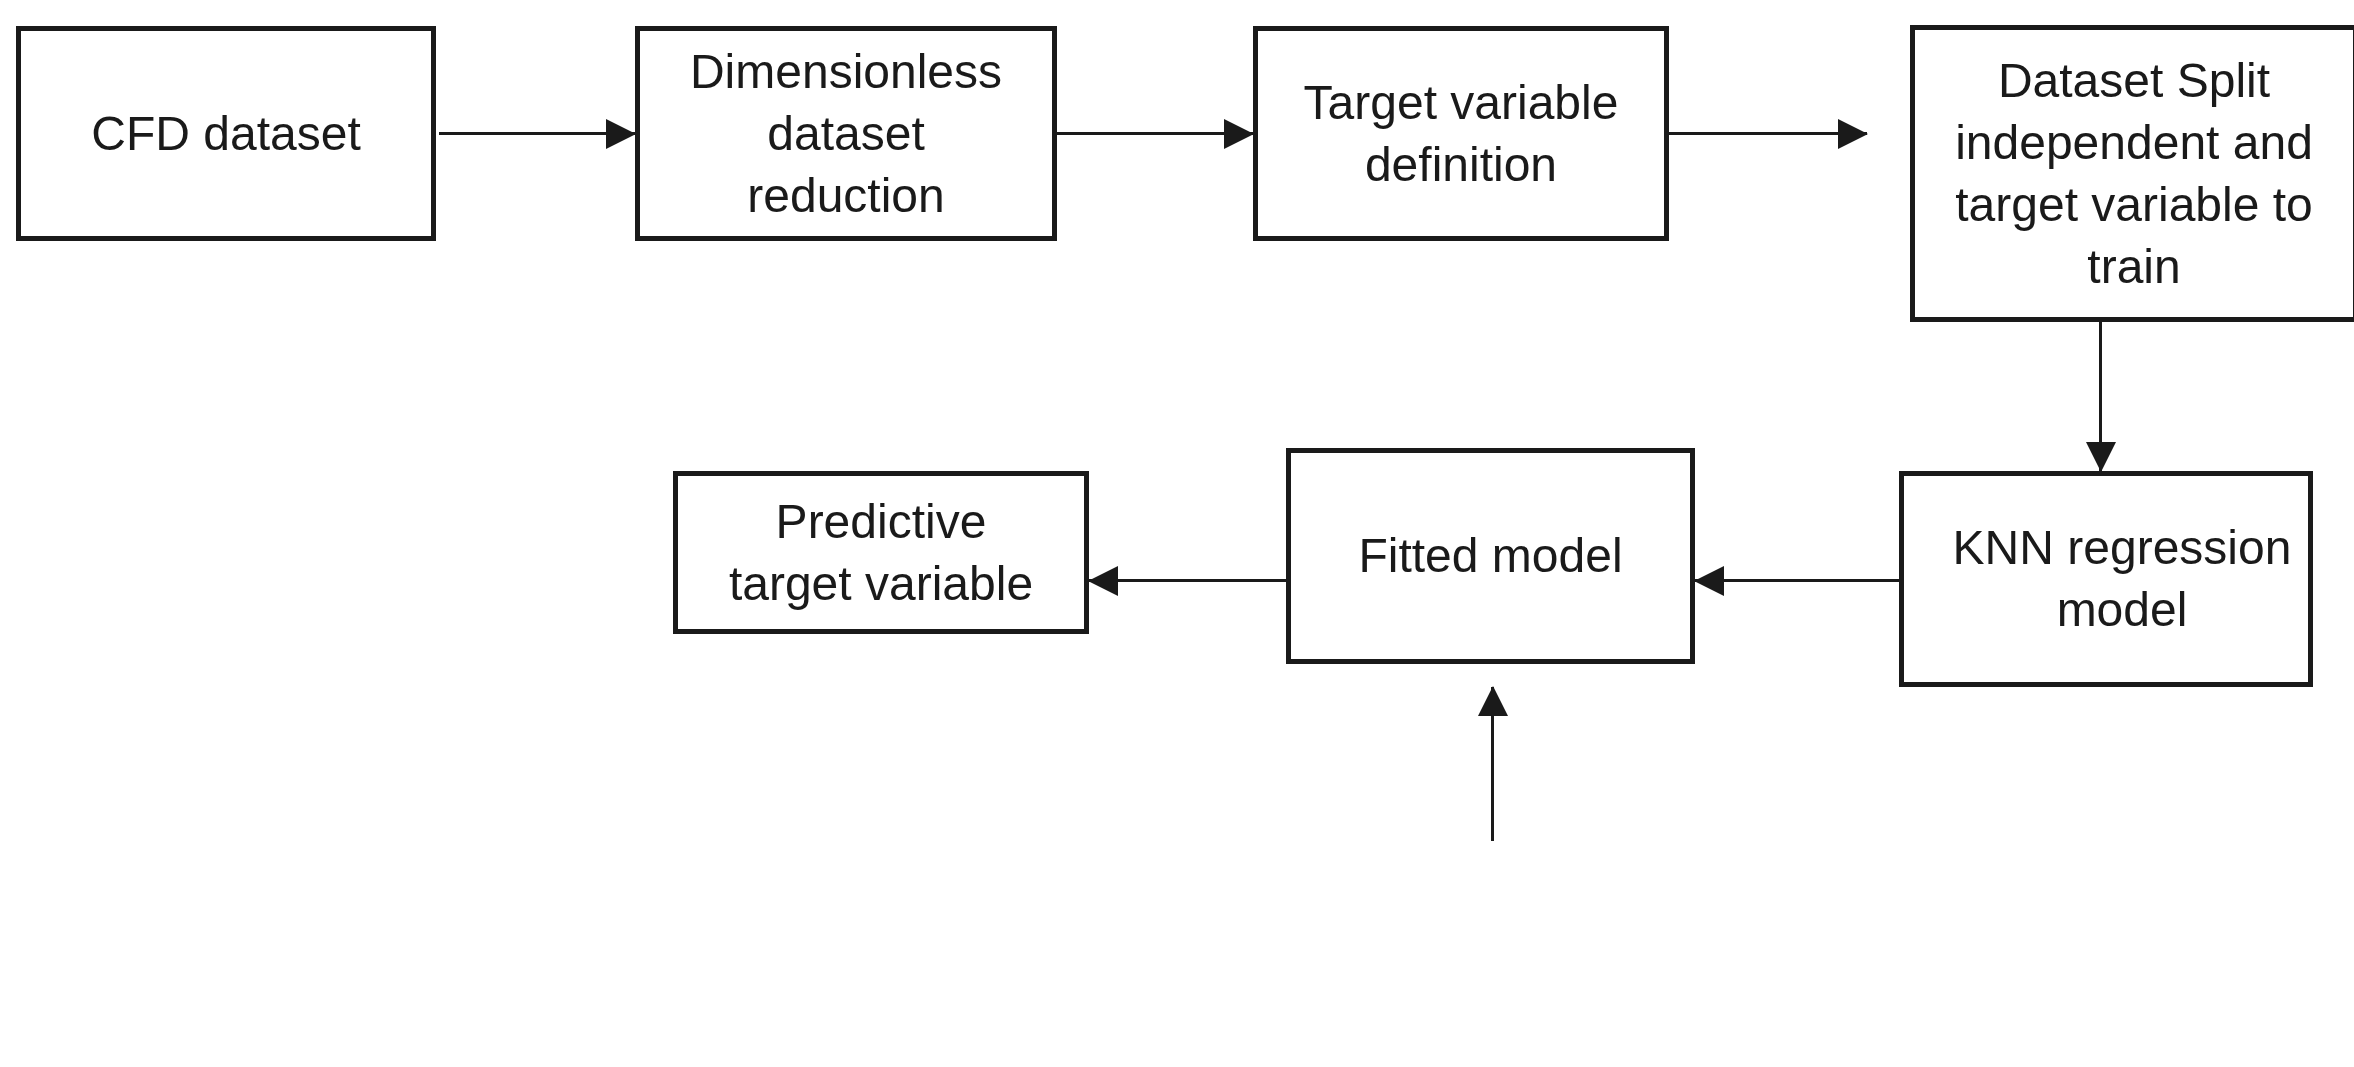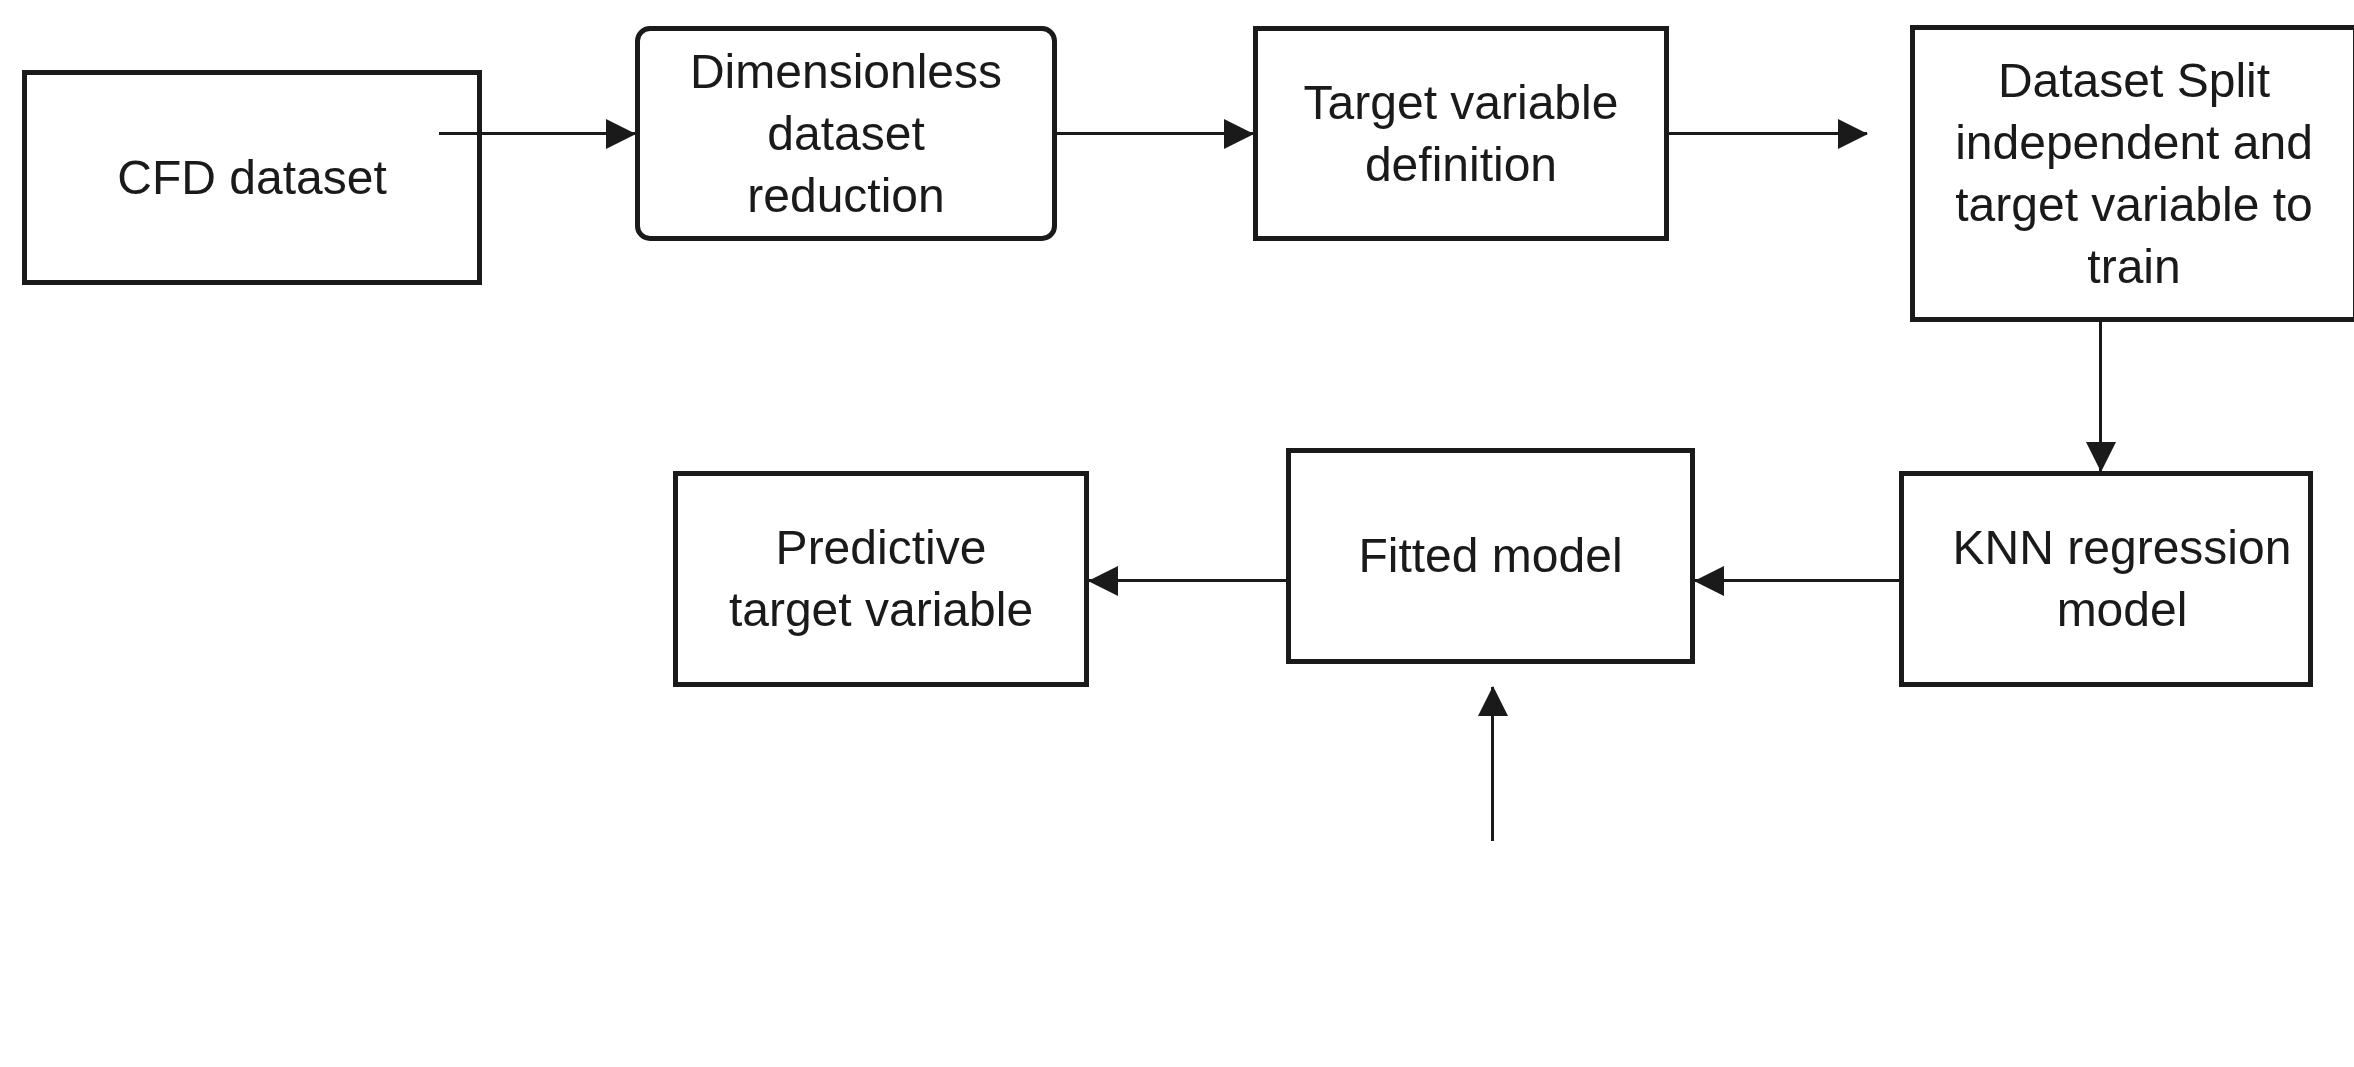--- a/index.html
+++ b/index.html
@@ -54,43 +54,43 @@
     border-bottom:30px solid #1a1a1a;
     border-left:15px solid transparent;
     border-right:15px solid transparent;
   }
 </style>
 </head>
 <body>
 
 <div class="canvas">
 
-  <div class="node" style="left:22px;top:26px;width:460px;height:215px;margin-top:44px;">
+  <div class="node" style="left:16px;top:26px;width:420px;height:215px;">
     <span class="label">CFD dataset</span>
   </div>
 
-  <div class="node" style="left:635px;top:26px;width:422px;height:215px;border-radius:15px;">
+  <div class="node" style="left:635px;top:26px;width:422px;height:215px;">
     <span class="label">Dimensionless
 dataset
 reduction</span>
   </div>
 
   <div class="node" style="left:1253px;top:26px;width:416px;height:215px;">
     <span class="label">Target variable
 definition</span>
   </div>
 
   <div class="node" style="left:1867px;top:25px;width:448px;height:297px;margin-left:43px;">
     <span class="label">Dataset Split
 independent and
 target variable to
 train</span>
   </div>
 
-  <div class="node" style="left:673px;top:471px;width:416px;height:216px;align-items:center;">
+  <div class="node" style="left:673px;top:471px;width:416px;height:163px;align-items:center;">
     <span class="label">Predictive
 target variable</span>
   </div>
 
   <div class="node" style="left:1286px;top:448px;width:409px;height:216px;">
     <span class="label">Fitted model</span>
   </div>
 
   <div class="node" style="left:1899px;top:471px;width:414px;height:216px;padding-left:32px;">
     <span class="label">KNN regression

